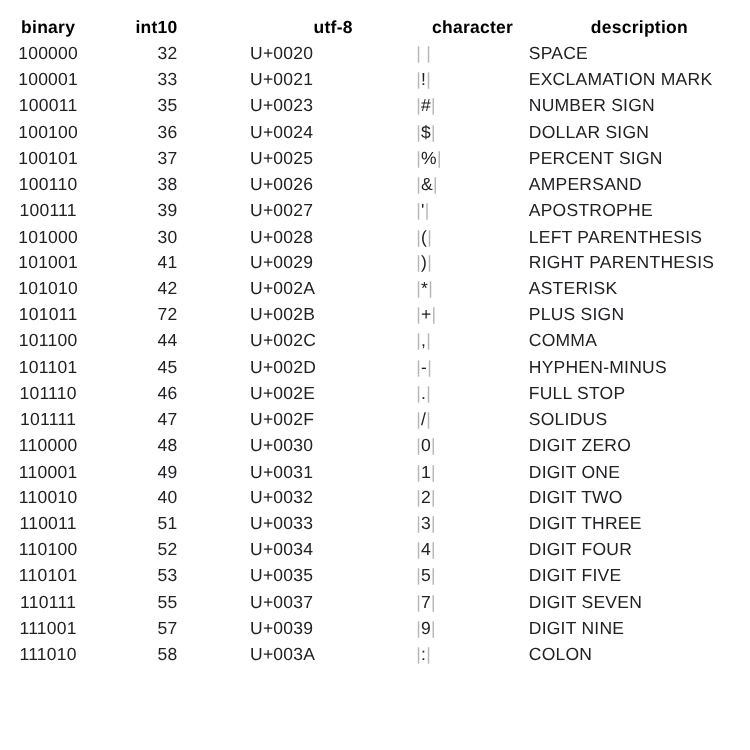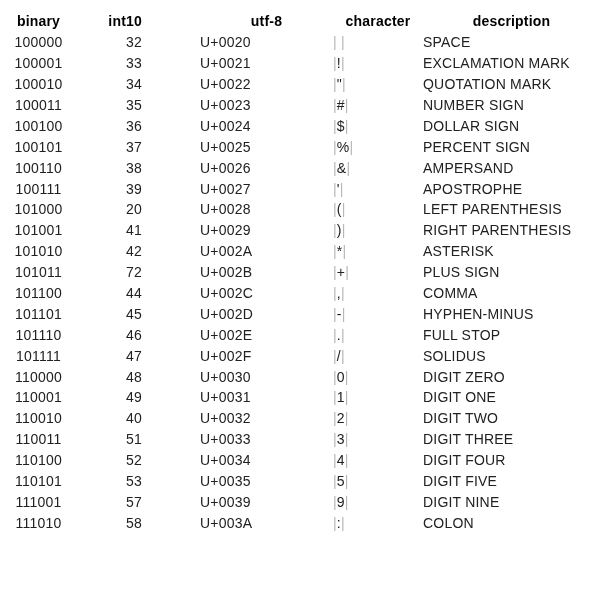--- a/index.html
+++ b/index.html
@@ -76,27 +76,20 @@
   </tr>
 
   <tr>
     <td>100001</td>
     <td>33</td>
     <td>U+0021</td>
     <td><span class="pipe">|</span><span class="char">!</span><span class="pipe">|</span></td>
     <td>EXCLAMATION MARK</td>
   </tr>
 
-  <tr>
-    <td>100010</td>
-    <td>34</td>
-    <td>U+0022</td>
-    <td><span class="pipe">|</span><span class="char">"</span><span class="pipe">|</span></td>
-    <td>QUOTATION MARK</td>
-  </tr>
 
   <tr>
     <td>100011</td>
     <td>35</td>
     <td>U+0023</td>
     <td><span class="pipe">|</span><span class="char">#</span><span class="pipe">|</span></td>
     <td>NUMBER SIGN</td>
   </tr>
 
   <tr>
@@ -126,21 +119,21 @@
   <tr>
     <td>100111</td>
     <td>39</td>
     <td>U+0027</td>
     <td><span class="pipe">|</span><span class="char">'</span><span class="pipe">|</span></td>
     <td>APOSTROPHE</td>
   </tr>
 
   <tr>
     <td>101000</td>
-    <td>20</td>
+    <td>30</td>
     <td>U+0028</td>
     <td><span class="pipe">|</span><span class="char">(</span><span class="pipe">|</span></td>
     <td>LEFT PARENTHESIS</td>
   </tr>
 
   <tr>
     <td>101001</td>
     <td>41</td>
     <td>U+0029</td>
     <td><span class="pipe">|</span><span class="char">)</span><span class="pipe">|</span></td>
@@ -237,20 +230,27 @@
 
   <tr>
     <td>110101</td>
     <td>53</td>
     <td>U+0035</td>
     <td><span class="pipe">|</span><span class="char">5</span><span class="pipe">|</span></td>
     <td>DIGIT FIVE</td>
   </tr>
 
 
+  <tr>
+    <td>110111</td>
+    <td>55</td>
+    <td>U+0037</td>
+    <td><span class="pipe">|</span><span class="char">7</span><span class="pipe">|</span></td>
+    <td>DIGIT SEVEN</td>
+  </tr>
 
 
   <tr>
     <td>111001</td>
     <td>57</td>
     <td>U+0039</td>
     <td><span class="pipe">|</span><span class="char">9</span><span class="pipe">|</span></td>
     <td>DIGIT NINE</td>
   </tr>
 

